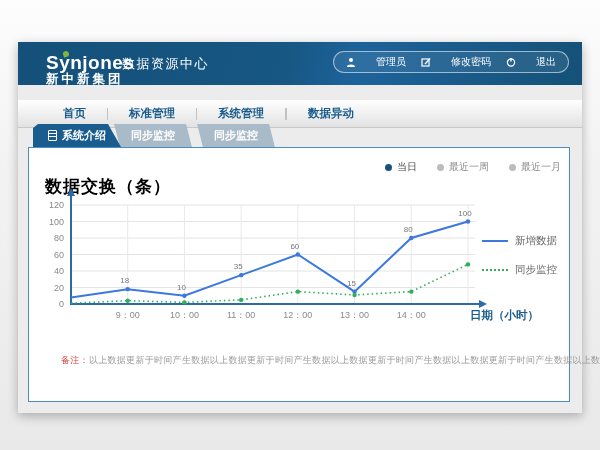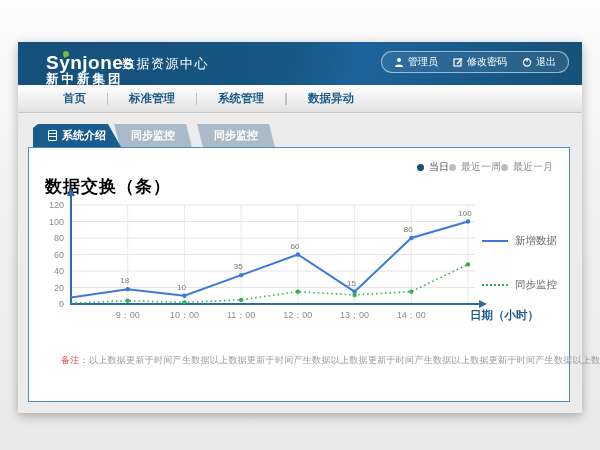--- a/index.html
+++ b/index.html
@@ -13,52 +13,52 @@
     background:linear-gradient(100deg,#14507a 0%,#175783 48%,#1d639b 60%,#155178 100%);}
   .logo{position:absolute;left:28px;top:3px;color:#fff;line-height:1.05;margin-top:8px;}
   .logo-en{font-size:19px;font-weight:bold;letter-spacing:.5px;position:relative;}
   .logo-accent{position:absolute;left:17px;top:-2px;width:6px;height:6px;border-radius:50% 50% 50% 0;
     background:#7cb63a;transform:rotate(-20deg);}
   .logo-cn{font-size:12.5px;font-weight:bold;letter-spacing:3px;}
   .app-title{position:absolute;left:104px;top:13px;color:#fff;font-size:13px;letter-spacing:1.5px;}
   .user-pill{position:absolute;right:13px;top:9px;height:20px;display:flex;align-items:center;
     gap:15px;padding:0 12px;border:1px solid rgba(255,255,255,.55);
     background:rgba(255,255,255,.08);border-radius:11px;}
-  .user-item{color:#fff;font-size:10px;display:flex;align-items:center;gap:4px;cursor:pointer;white-space:nowrap;}
+  .user-item{color:#fff;font-size:10px;display:flex;align-items:center;gap:20px;cursor:pointer;white-space:nowrap;}
   .user-item svg{display:block;}
   
-  .nav{position:absolute;left:0;top:43px;width:100%;height:28px;box-sizing:border-box;
+  .nav{position:absolute;left:0;top:58px;width:100%;height:28px;box-sizing:border-box;
     background:linear-gradient(#ffffff,#e2e2e2);border-bottom:1px solid #c7c7c7;
     display:flex;align-items:center;padding-left:24px;}
   .nav-item{color:#1b5c8d;font-weight:bold;font-size:11.5px;padding:0 21px;cursor:pointer;white-space:nowrap;}
   .nav-sep{width:1px;height:12px;background:#c2c2c2;}
   
   .tabs{position:absolute;left:15px;top:82px;height:23px;display:flex;z-index:5;gap:8px;}
   .tab{height:23px;display:flex;align-items:center;justify-content:center;gap:5px;
     color:#fff;font-size:11px;font-weight:bold;cursor:pointer;}
   .tab.active{background:#1a5c8d;width:88px;z-index:3;position:relative;
     clip-path:polygon(0 100%,0 4px,5px 0,calc(100% - 13px) 0,100% 100%);}
   .tab-doc-icon{width:7px;height:9px;border:1px solid #fff;border-radius:1px;
     background:linear-gradient(#1a5c8d 2px,#fff 2px,#fff 3px,#1a5c8d 3px,#1a5c8d 5px,#fff 5px,#fff 6px,#1a5c8d 6px);}
   .tab.inactive{background:#a9bac8;width:72px;transform:skewX(14deg);z-index:1;}
   .tab.inactive .tab-label{transform:skewX(-14deg);display:block;}
   .tab.inactive.t2{margin-left:-12px;}
   .tab.inactive.t3{margin-left:3px;}
   
   .panel{position:absolute;left:10px;top:105px;width:542px;height:255px;
     background:#fff;border:1px solid #4c8cc0;box-sizing:border-box;}
-  .range{position:absolute;right:16px;top:12px;display:flex;align-items:flex-start;}
+  .range{position:absolute;right:8px;top:12px;display:flex;gap:20px;align-items:flex-start;}
   .range-opt{display:flex;align-items:center;gap:5px;font-size:10px;color:#8f8f8f;cursor:pointer;}
   .range-opt .dot{width:7px;height:7px;border-radius:50%;background:#bcbcbc;}
   .range-opt.selected{color:#444;}
   .range-opt.selected .dot{background:#17507c;}
   .ytitle{position:absolute;left:16px;top:27px;color:#000000;font-weight:bold;font-size:17px;letter-spacing:1px;}
   .xtitle{position:absolute;left:420px;top:160px;color:#1b5c8d;font-weight:bold;font-size:11.5px;white-space:nowrap;margin-left:21px;}
   .chart{position:absolute;left:12px;top:18px;}
-  .series-legend{position:absolute;right:12px;top:86px;display:flex;flex-direction:column;gap:30px;text-align:right;}
+  .series-legend{position:absolute;right:12px;top:86px;display:flex;flex-direction:column;gap:15px;text-align:right;}
   .series-entry{display:flex;align-items:center;gap:7px;font-size:10.5px;color:#666;cursor:pointer;white-space:nowrap;}
   .series-entry .sample{width:26px;border-top-width:2px;}
   .note{position:absolute;left:32px;top:206px;font-size:9px;letter-spacing:.3px;
     color:#9b9b9b;white-space:nowrap;}
   .note .pre{color:#d9433b;}
 </style>
 </head>
 <body>
 
 <div class="stage">

